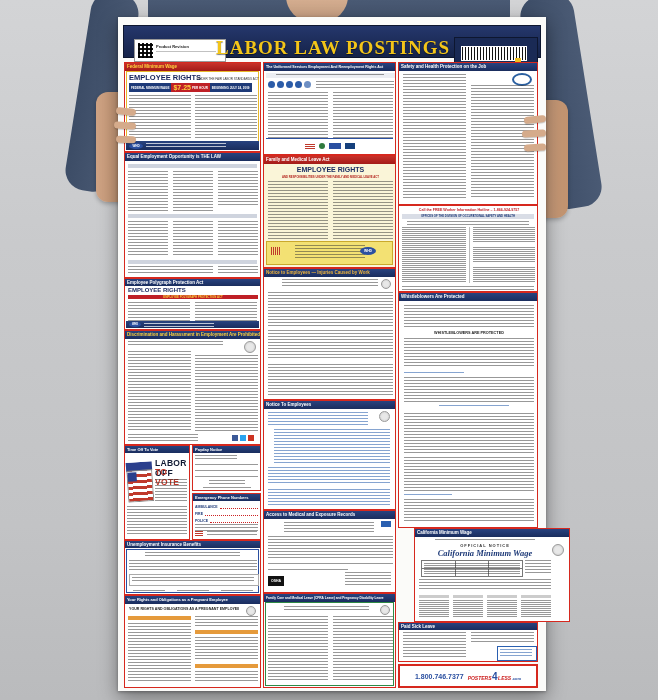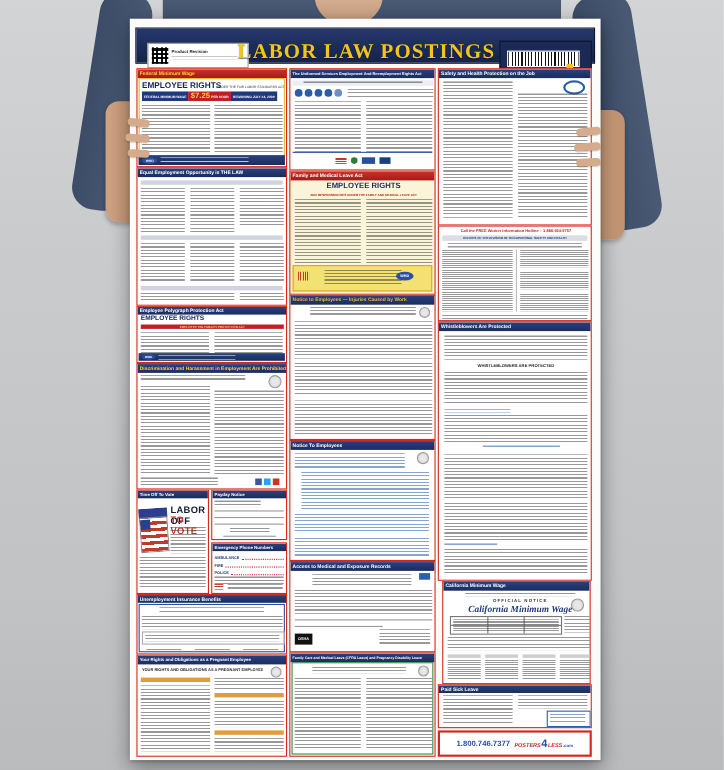--- a/index.html
+++ b/index.html
@@ -318,21 +318,21 @@
     <i class="tl" style="left:5px;top:45px;width:130px;height:30px"></i>
     <i class="tl blue" style="left:5px;top:79px;width:60px;height:3px"></i>
     <i class="tl" style="left:5px;top:84px;width:130px;height:26px"></i>
     <i class="tl blue" style="left:40px;top:112px;width:70px;height:3px"></i>
     <i class="tl" style="left:5px;top:120px;width:130px;height:40px"></i>
     <i class="tl" style="left:5px;top:164px;width:130px;height:34px"></i>
     <i class="tl blue" style="left:5px;top:201px;width:48px;height:3px"></i>
     <i class="tl" style="left:5px;top:206px;width:130px;height:22px"></i>
   </div>
 
-  <div class="sec" style="left:284px;top:511px;width:135px;height:94px">
+  <div class="sec" style="left:296px;top:511px;width:156px;height:94px">
     <div class="hd">California Minimum Wage</div>
     <i class="tl" style="left:20px;top:10px;width:100px;height:3px"></i>
     <div class="abs ctr" style="left:0;top:14px;width:140px;font-size:4px;font-weight:bold;color:#333;letter-spacing:1px">OFFICIAL NOTICE</div>
     <div class="abs ctr" style="left:0;top:19px;width:140px;font-size:8.5px;font-weight:bold;font-style:italic;color:#1e3a78;font-family:'Liberation Serif',serif">California Minimum Wage</div>
     <div class="seal" style="right:5px;top:15px;width:10px;height:10px"></div>
     <div class="abs" style="left:6px;top:31px;width:100px;height:15px;border:1px solid #777">
       <div class="abs" style="left:33px;top:0;height:15px;border-left:1px solid #777"></div>
       <div class="abs" style="left:66px;top:0;height:15px;border-left:1px solid #777"></div>
       <div class="abs" style="left:0;top:7px;width:100px;border-top:1px solid #777"></div>
       <i class="tl fine" style="left:2px;top:2px;width:96px;height:11px"></i>

